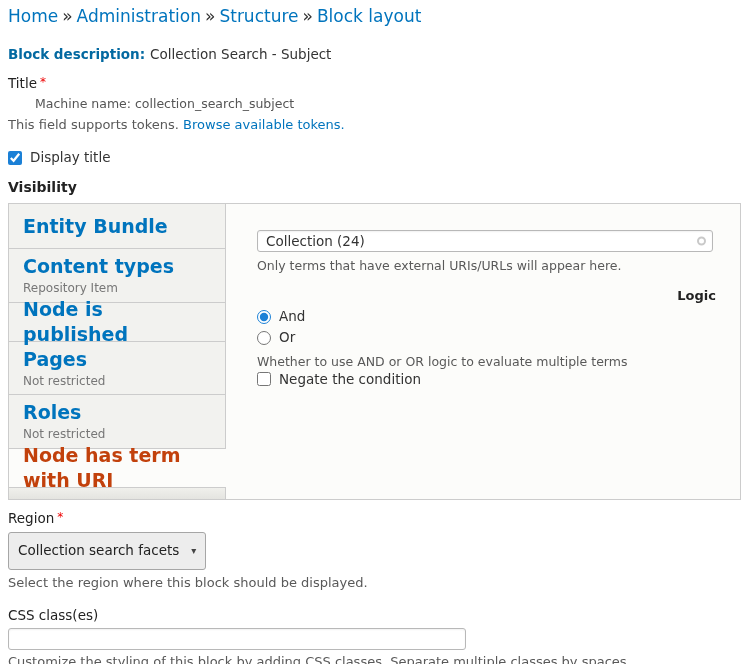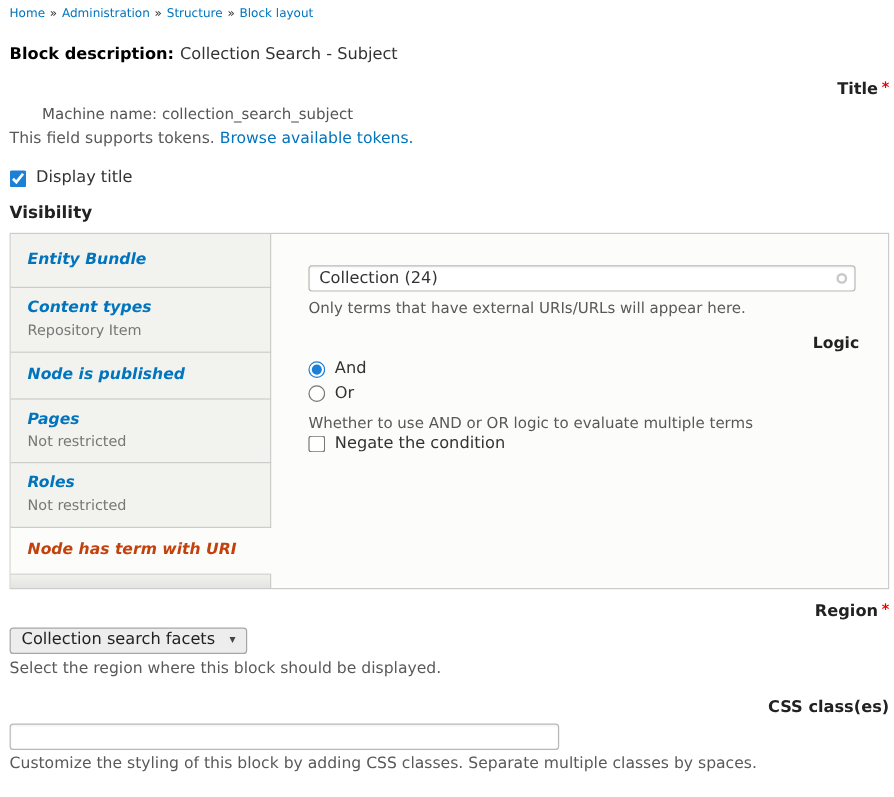--- a/index.html
+++ b/index.html
@@ -5,30 +5,30 @@
   * { box-sizing: border-box; }
   html, body { margin: 0; padding: 0; background: #fff; }
   body {
     width: 745px; height: 664px; overflow: hidden;
     font-family: "DejaVu Sans", "Liberation Sans", sans-serif;
     font-size: 13px; line-height: 1.3; color: #262626;
   }
   .page { padding: 4px 4px 8px 8px; width: 745px; }
 
   
-  .breadcrumb { margin-top: 1px; font-size: 10px; }
+  .breadcrumb { margin-top: 1px; font-size: 17px; }
   .breadcrumb a { color: #0074bd; text-decoration: none; cursor: pointer; }
   .breadcrumb .sep { color: #333; margin: 0 4px; }
 
   
   .block-desc { margin-top: 19px; font-size: 13.5px; color: #333; }
-  .block-desc .lbl { font-weight: bold; color: #000000; margin-right: 5px; }
-
-  
-  .field-label { font-weight: bold; font-size: 13.5px; color: #222; text-align: right; }
+  .block-desc .lbl { font-weight: bold; color: #0369a1; margin-right: 5px; }
+
+  
+  .field-label { font-weight: normal; font-size: 13.5px; color: #222; }
   .req { color: #ee0000; font-size: 12px; vertical-align: top; margin-left: 3px; }
 
   
   .text-input {
     display: block; width: 458px; height: 22px;
     border: 1px solid #b8b8b8; border-radius: 3px;
     padding: 2px 8px; font-family: inherit; font-size: 13.5px; color: #333;
     background: #fff; box-shadow: inset 0 1px 2px rgba(0,0,0,.06);
     outline: none;
   }
@@ -53,21 +53,21 @@
   .vtabs {
     margin-top: 7px; width: 733px; height: 297px;
     border: 1px solid #ccc; background: #fcfcfa; display: flex;
   }
   .vtabs-menu { width: 217px; display: flex; flex-direction: column; background: #f2f2ef; }
   .vtab {
     display: flex; flex-direction: column; justify-content: center;
     padding: 0 14px; border-bottom: 1px solid #ccc; border-right: 1px solid #ccc;
     cursor: pointer;
   }
-  .vtab .tab-link { color: #0074bd; font-weight: bold; font-size: 13px; font-style: italic; }
+  .vtab .tab-link { color: #0074bd; font-weight: bold; font-size: 19px; }
   .vtab .tab-summary { color: #777; font-size: 12px; margin-top: 2px; }
   .vtab .tab-summary:empty { display: none; }
   .vtab.h1 { height: 45px; } .vtab.h2 { height: 39px; }
   .vtab.h3 { height: 54px; } .vtab.h4 { height: 53px; }
   .vtab.h5 { height: 54px; } .vtab.h6 { height: 39px; }
   .vtab.active { background: #fcfcfa; border-right: none; }
   .vtab.active .tab-link { color: #c2410c; }
   .vtab-sliver {
     flex: 1; border-right: 1px solid #ccc;
     background: linear-gradient(#f0f0ec, #e4e4e0);
@@ -84,21 +84,21 @@
   .pane-desc { margin-top: 6px; font-size: 12.5px; color: #595959; }
   .logic-label { margin-top: 14px; text-align: right; }
   .radio-row { display: flex; align-items: center; gap: 8px; font-size: 13.5px; color: #333; margin-top: 3px; }
   .logic-desc { margin-top: 8px; }
   .negate-row { }
 
   
   .region-label { margin-top: 10px; }
   .fake-select {
     margin-top: 4px; display: inline-flex; align-items: center; gap: 12px;
-    height: 22px; padding: 0 9px; background: #ededed;
+    height: 38px; padding: 0 9px; background: #ededed;
     border: 1px solid #a6a6a6; border-radius: 3px;
     font-size: 13.5px; color: #222; cursor: pointer;
   }
   .fake-select .arrow { font-size: 10px; color: #444; }
   .region-desc { margin-top: 5px; }
 
   .css-label { margin-top: 15px; }
   .css-input { margin-top: 4px; }
   .css-desc { margin-top: 4px; }
 </style>

